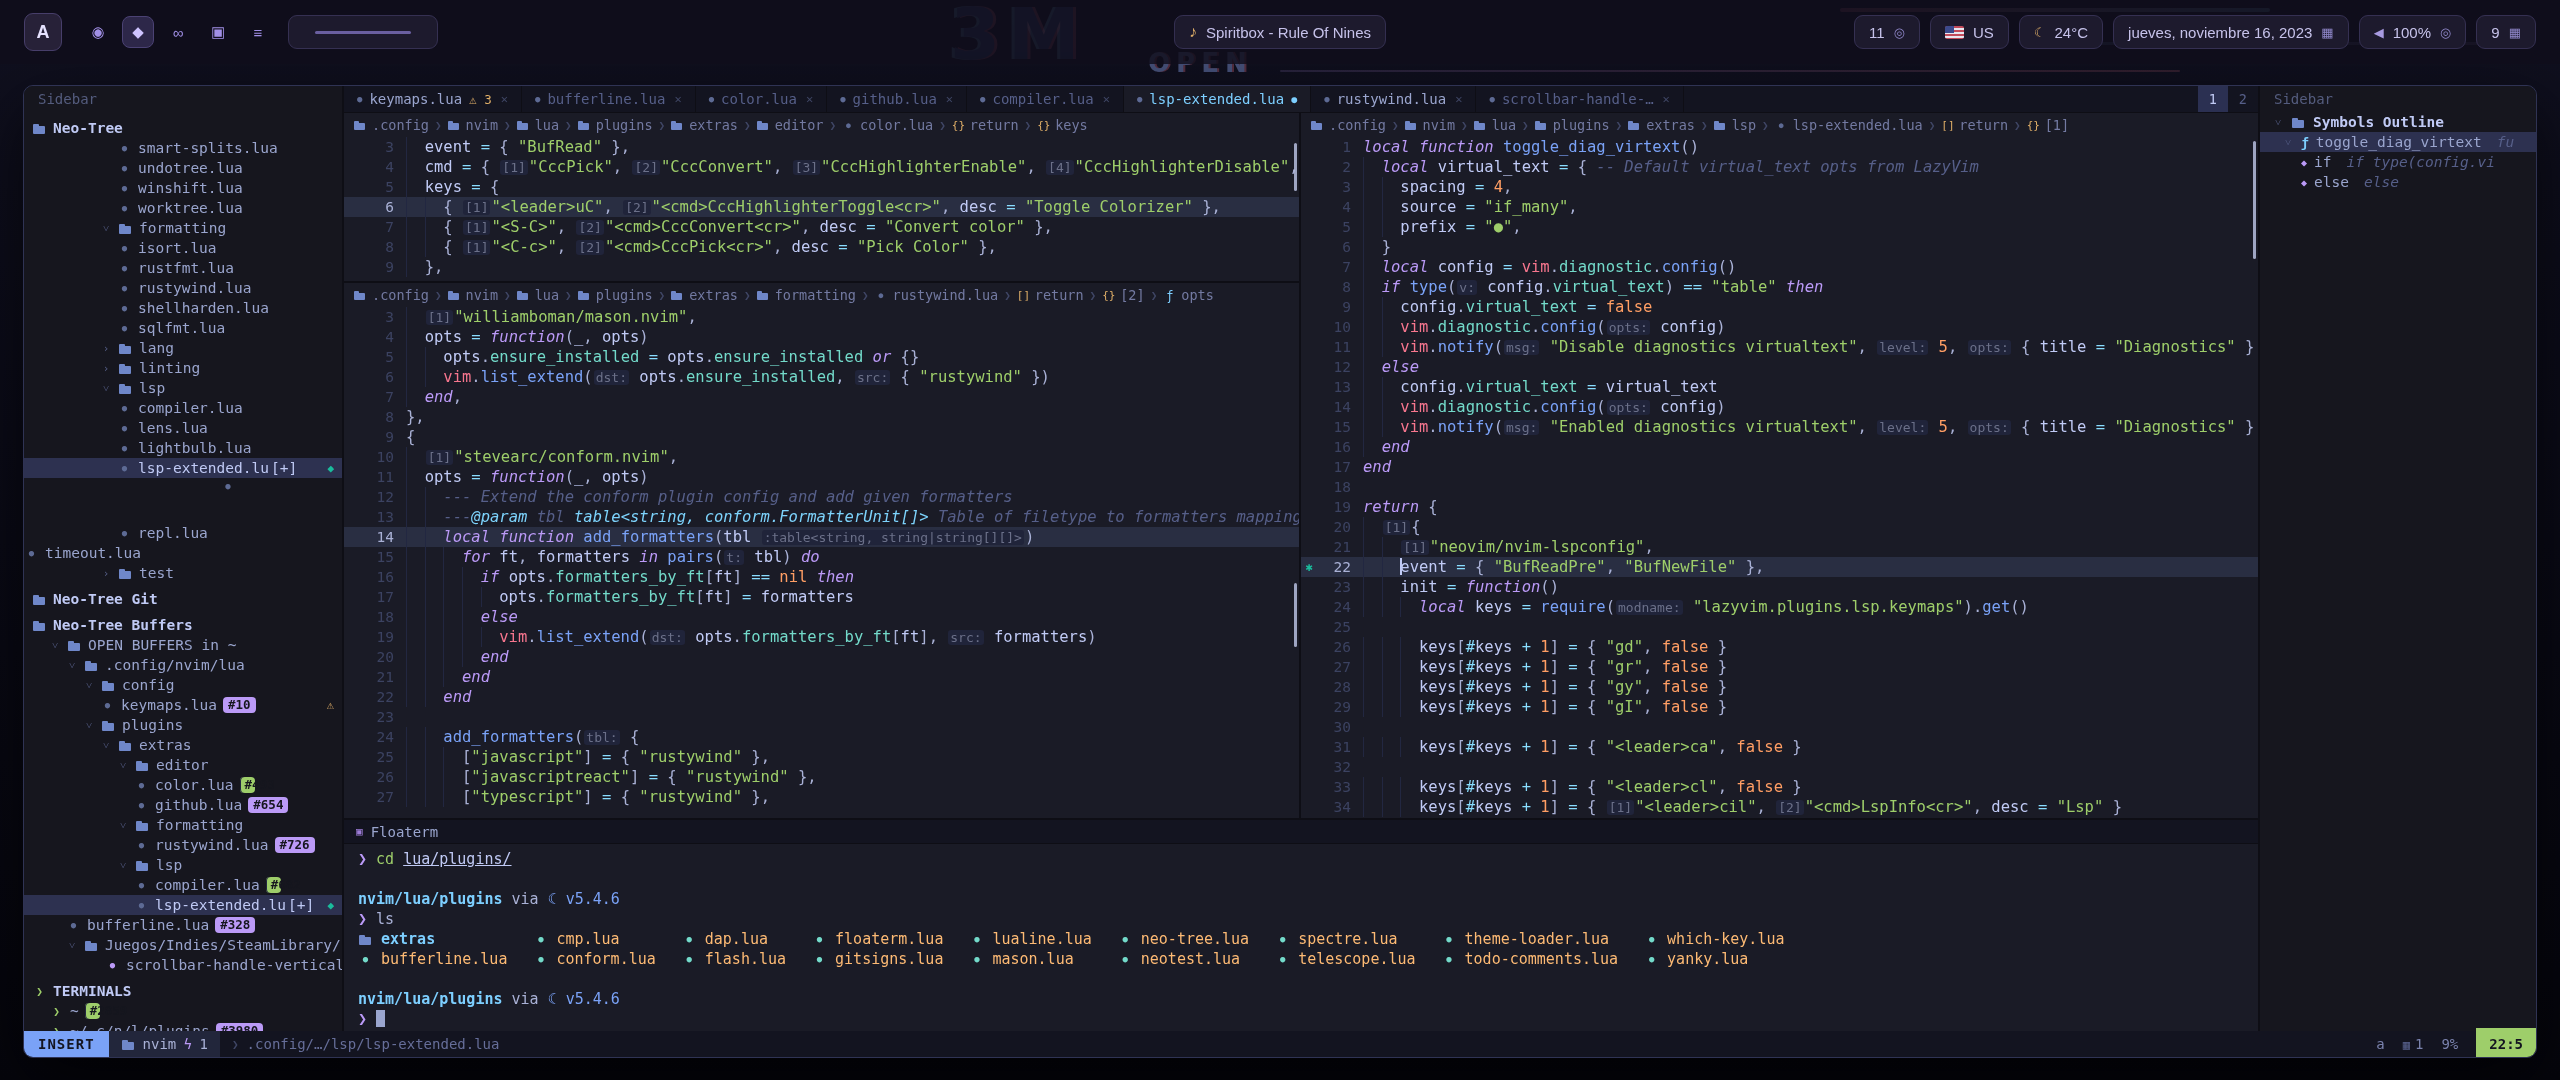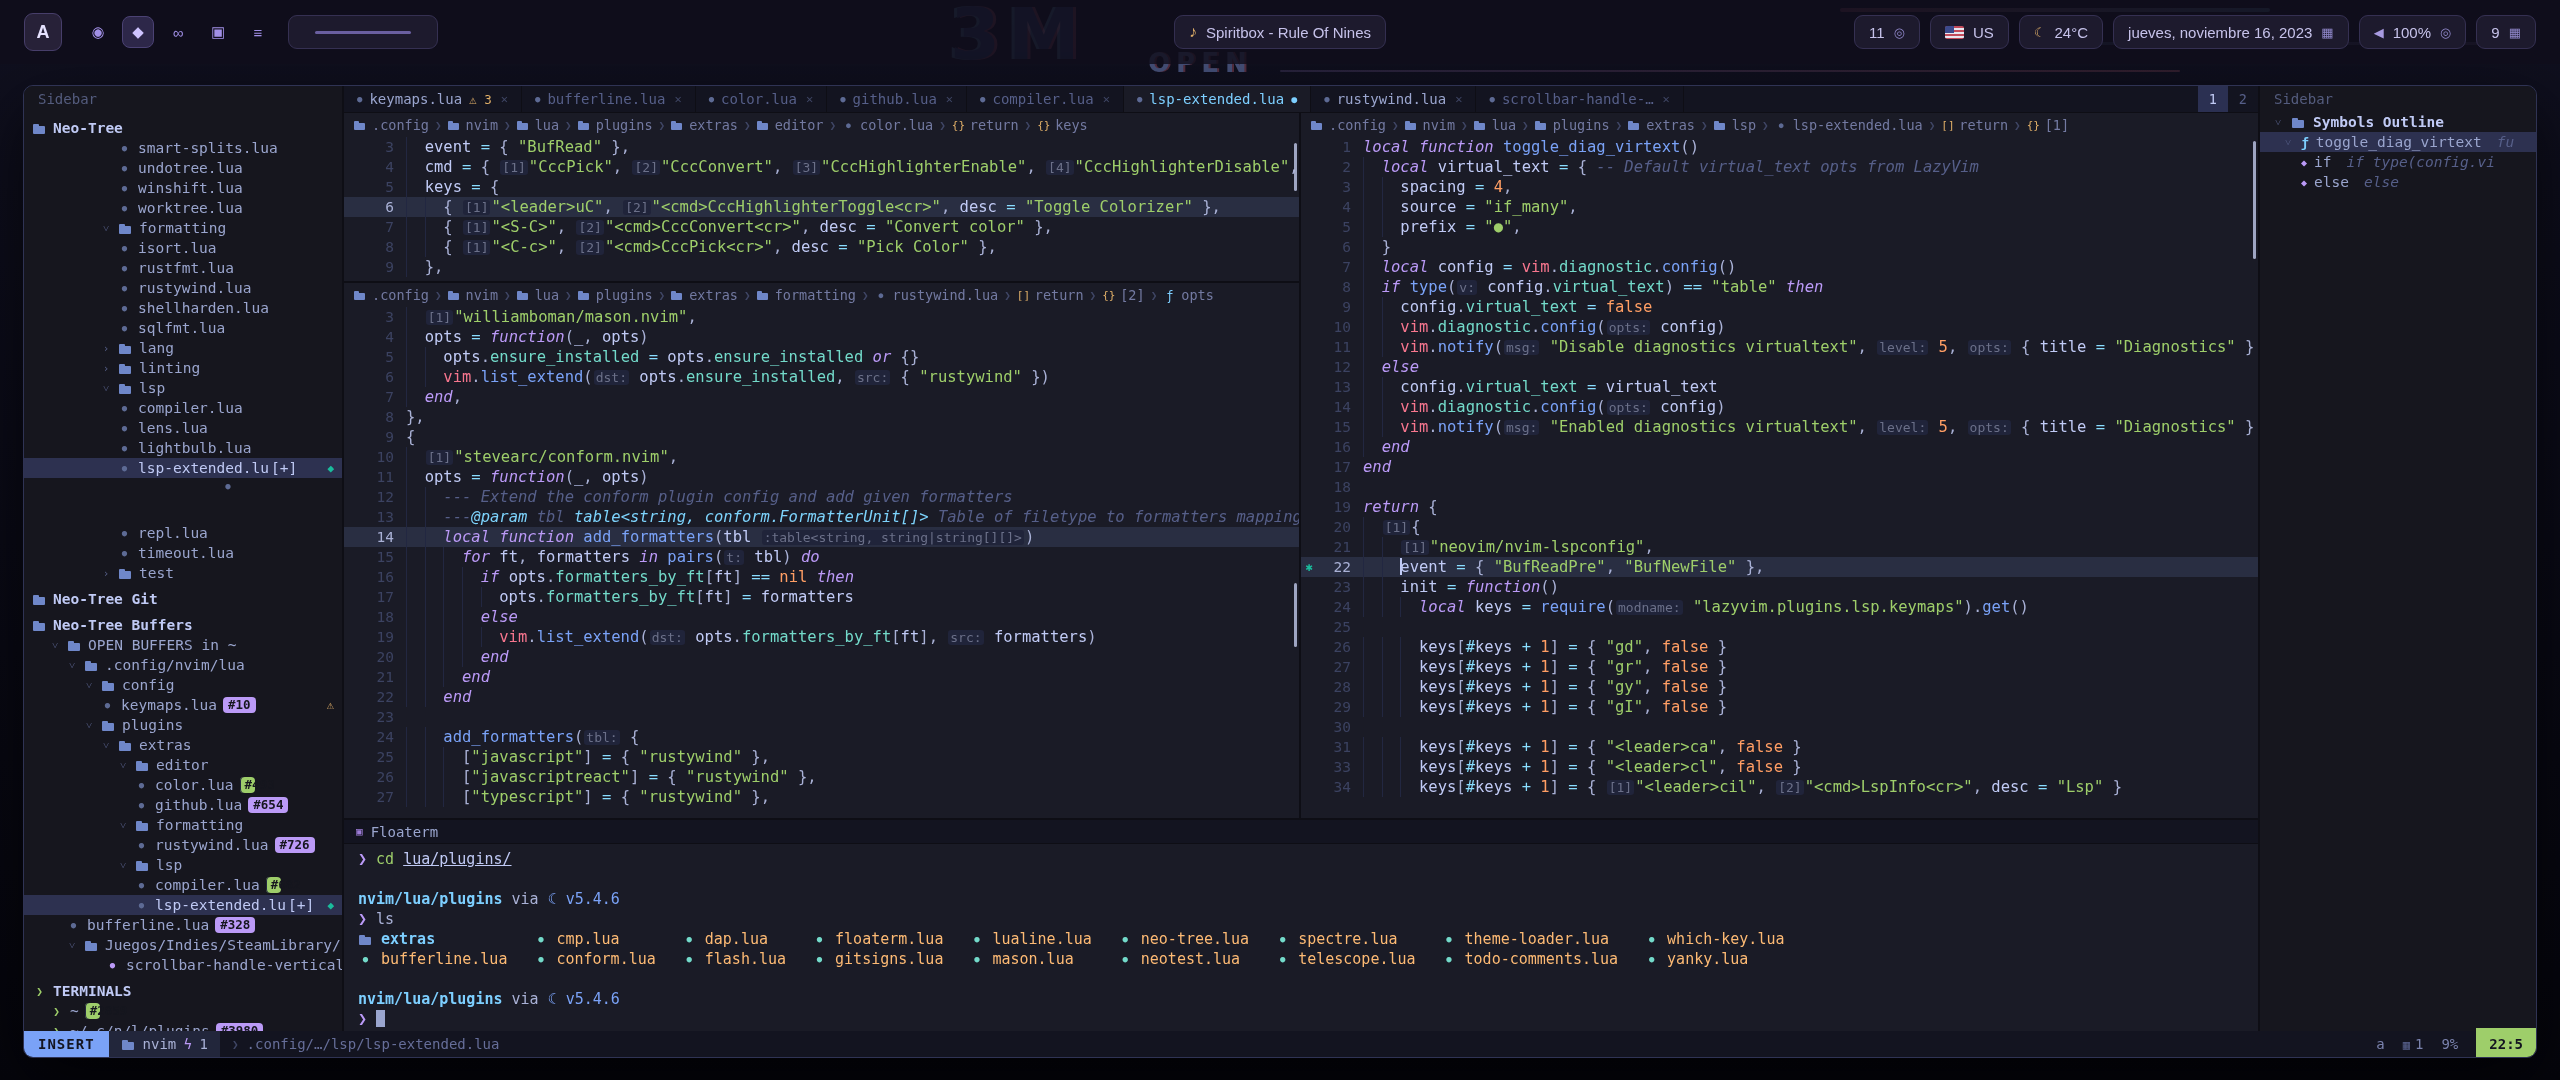--- a/index.html
+++ b/index.html
@@ -296,21 +296,21 @@
             <span class="bulb" data-name="lightbulb-icon">◆</span>
           </div>
           <div class="srow" data-name="tree-item" style="padding-left: 98px; flex-direction: column;">
             <span class="fic lua" data-name="lua-file-icon"></span>
             <span class="lbl">neodim.lua</span>
           </div>
           <div class="srow" data-name="tree-item" style="padding-left: 93px; margin-top: 25px;">
             <span class="fic lua" data-name="lua-file-icon"></span>
             <span class="lbl">repl.lua</span>
           </div>
-          <div class="srow" data-name="tree-item" style="padding-left: 93px;">
+          <div class="srow" data-name="tree-item" style="">
             <span class="fic lua" data-name="lua-file-icon"></span>
             <span class="lbl">timeout.lua</span>
           </div>
           <div class="srow" data-name="tree-item" style="padding-left: 76px;">
             <span class="arrow" data-name="expander-icon">›</span>
             <span class="fic fo" data-name="folder-icon"></span>
             <span class="lbl">test</span>
           </div>
           <div class="srow head" data-name="tree-section-header" style="padding-left: 8px;">
             <span class="fic fo" data-name="folder-icon"></span>
@@ -942,20 +942,25 @@
                   <span class="ln" data-name="line-number">30</span>
                   <span class="lt"></span>
                 </div>
                 <div class="cl" data-name="code-line">
                   <span class="sign"> </span>
                   <span class="ln" data-name="line-number">31</span>
                   <span class="lt"><span class="g"> </span><span class="g"> </span><span class="g"> </span><span class="t-v">keys</span><span class="t-b">[</span><span class="t-o">#</span><span class="t-v">keys</span><span class="t-o"> + </span><span class="t-n">1</span><span class="t-b">]</span><span class="t-o"> = </span><span class="t-b">{ </span><span class="t-s">"&lt;leader&gt;ca"</span><span class="t-b">, </span><span class="t-n">false</span><span class="t-b"> }</span></span>
                 </div>
                 <div class="cl" data-name="code-line">
                   <span class="sign"> </span>
+                  <span class="ln" data-name="line-number">32</span>
+                  <span class="lt"></span>
+                </div>
+                <div class="cl" data-name="code-line">
+                  <span class="sign"> </span>
                   <span class="ln" data-name="line-number">33</span>
                   <span class="lt"><span class="g"> </span><span class="g"> </span><span class="g"> </span><span class="t-v">keys</span><span class="t-b">[</span><span class="t-o">#</span><span class="t-v">keys</span><span class="t-o"> + </span><span class="t-n">1</span><span class="t-b">]</span><span class="t-o"> = </span><span class="t-b">{ </span><span class="t-s">"&lt;leader&gt;cl"</span><span class="t-b">, </span><span class="t-n">false</span><span class="t-b"> }</span></span>
                 </div>
                 <div class="cl" data-name="code-line">
                   <span class="sign"> </span>
                   <span class="ln" data-name="line-number">34</span>
                   <span class="lt"><span class="g"> </span><span class="g"> </span><span class="g"> </span><span class="t-v">keys</span><span class="t-b">[</span><span class="t-o">#</span><span class="t-v">keys</span><span class="t-o"> + </span><span class="t-n">1</span><span class="t-b">]</span><span class="t-o"> = </span><span class="t-b">{ </span><span class="t-h">[1]</span><span class="t-s">"&lt;leader&gt;cil"</span><span class="t-b">, </span><span class="t-h">[2]</span><span class="t-s">"&lt;cmd&gt;LspInfo&lt;cr&gt;"</span><span class="t-b">, </span><span class="t-v">desc</span><span class="t-o"> = </span><span class="t-s">"Lsp"</span><span class="t-b"> }</span></span>
                 </div>
               </div>
           <div class="sb" data-name="scrollbar-handle" style="top: 28px; height: 118px;"></div>

